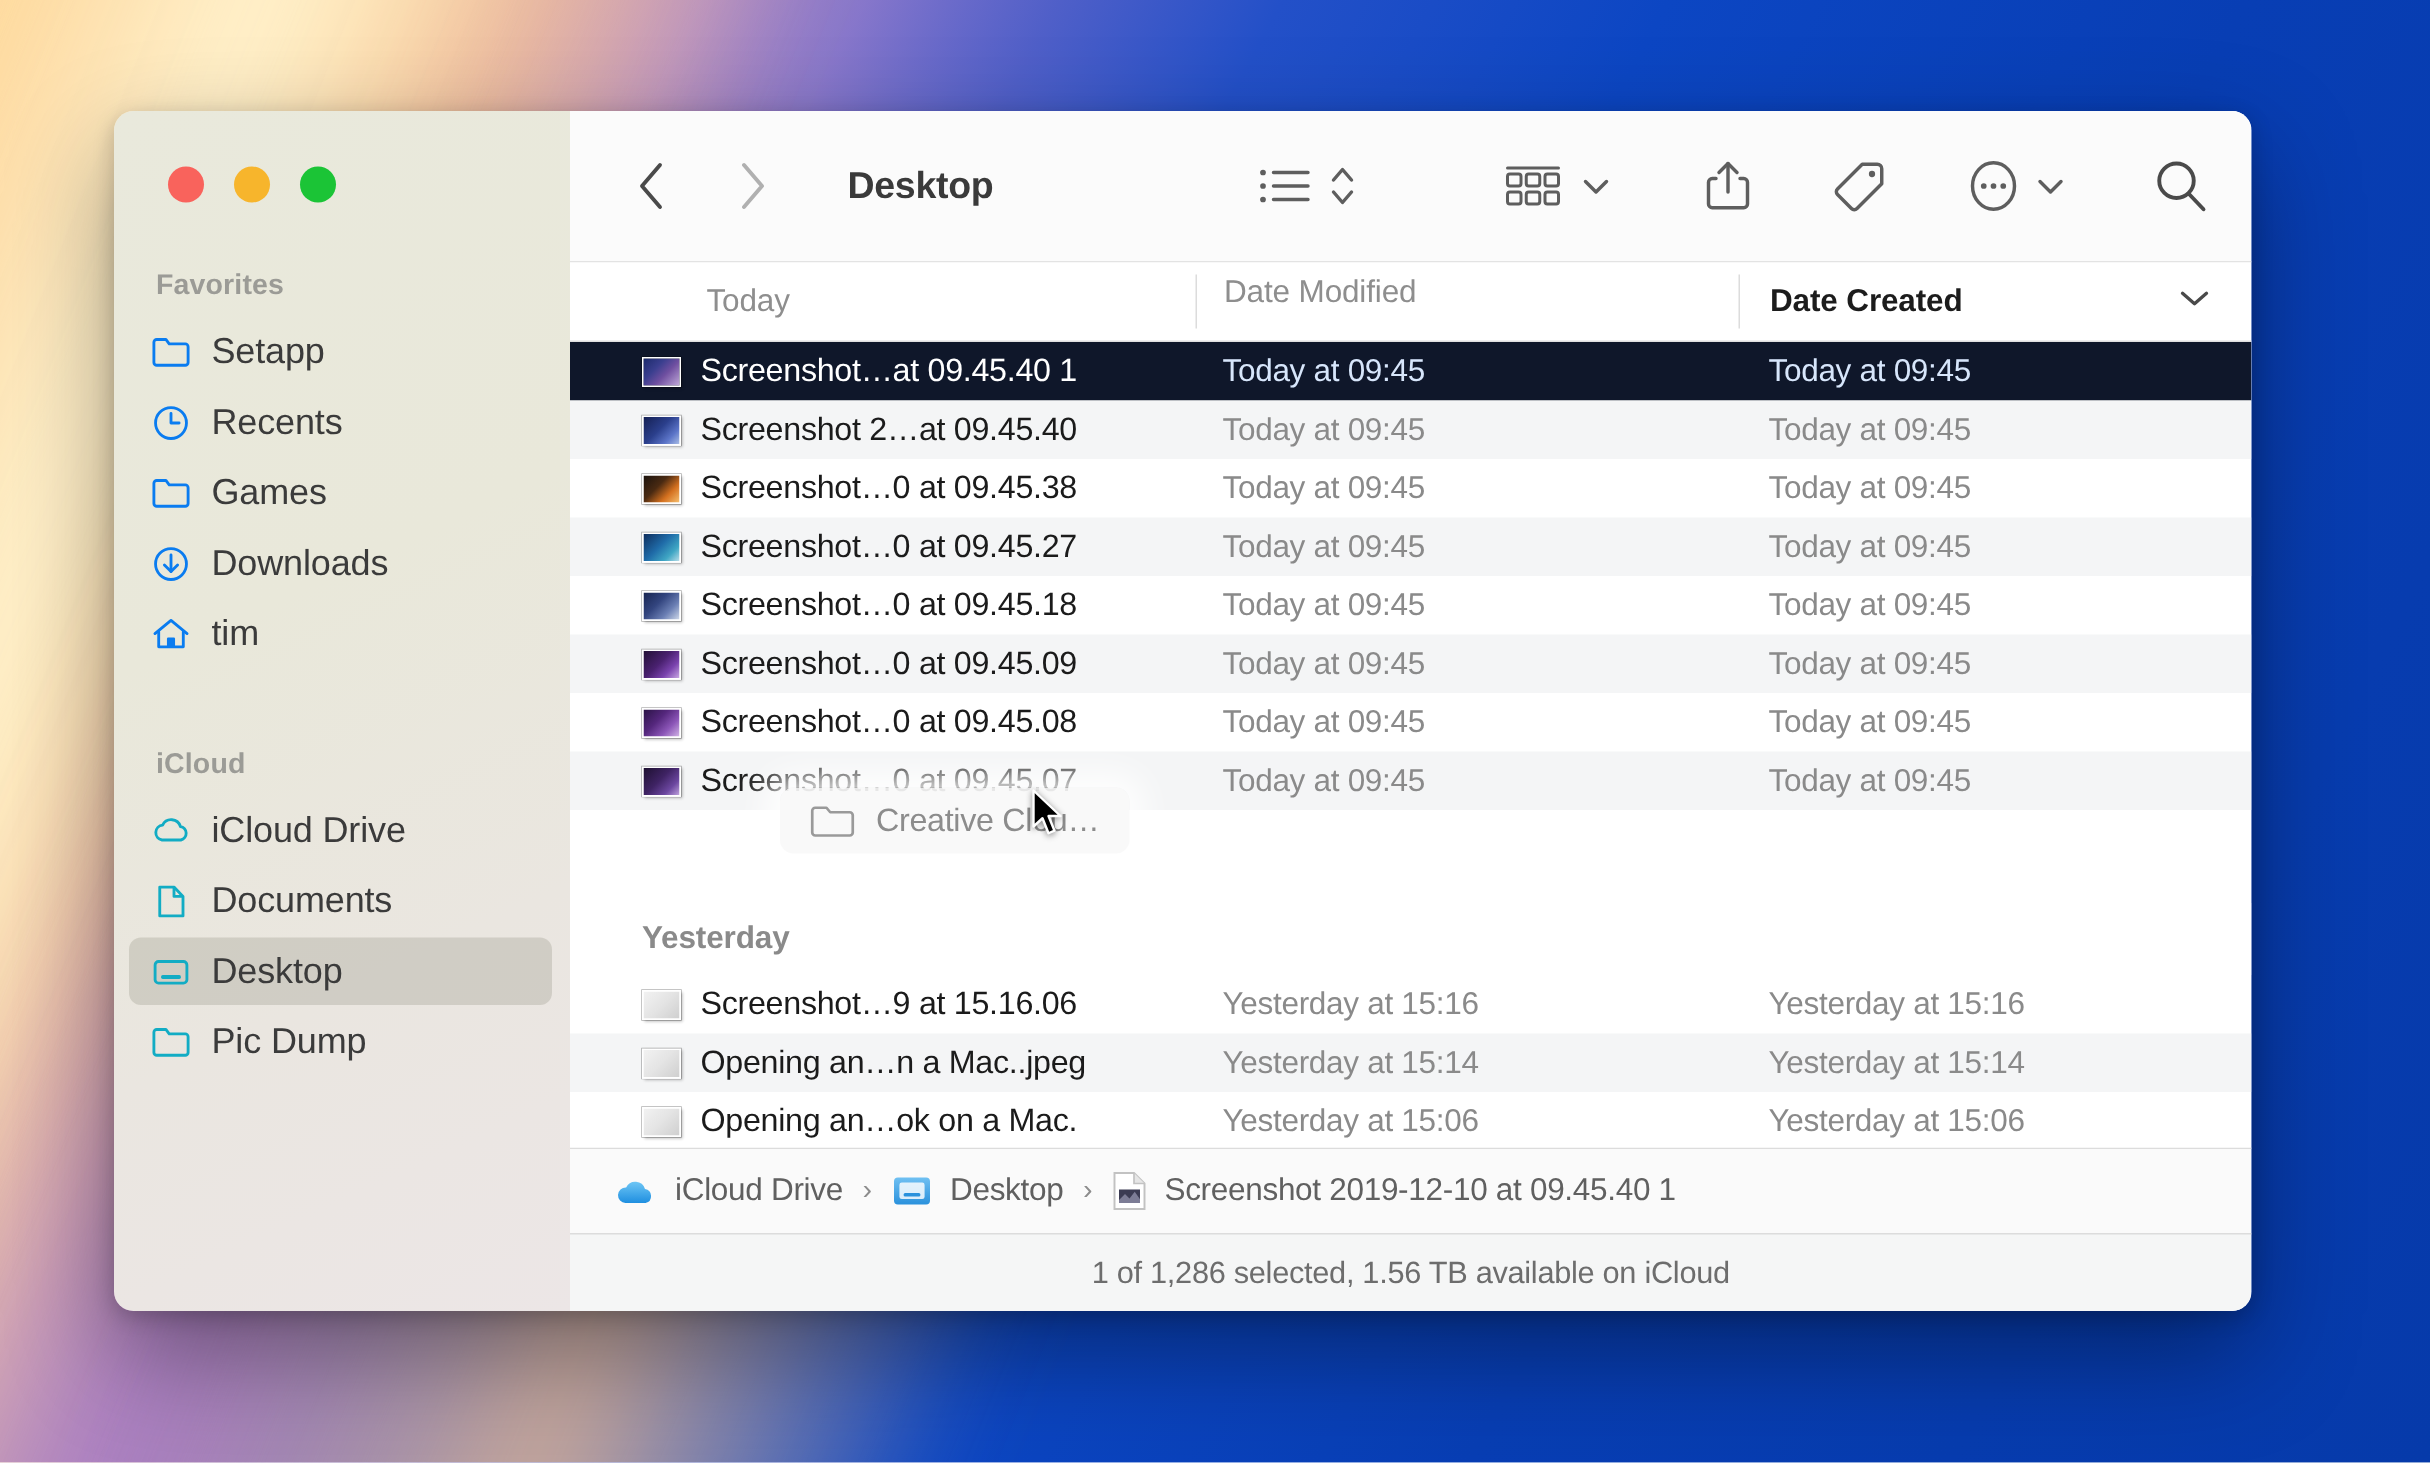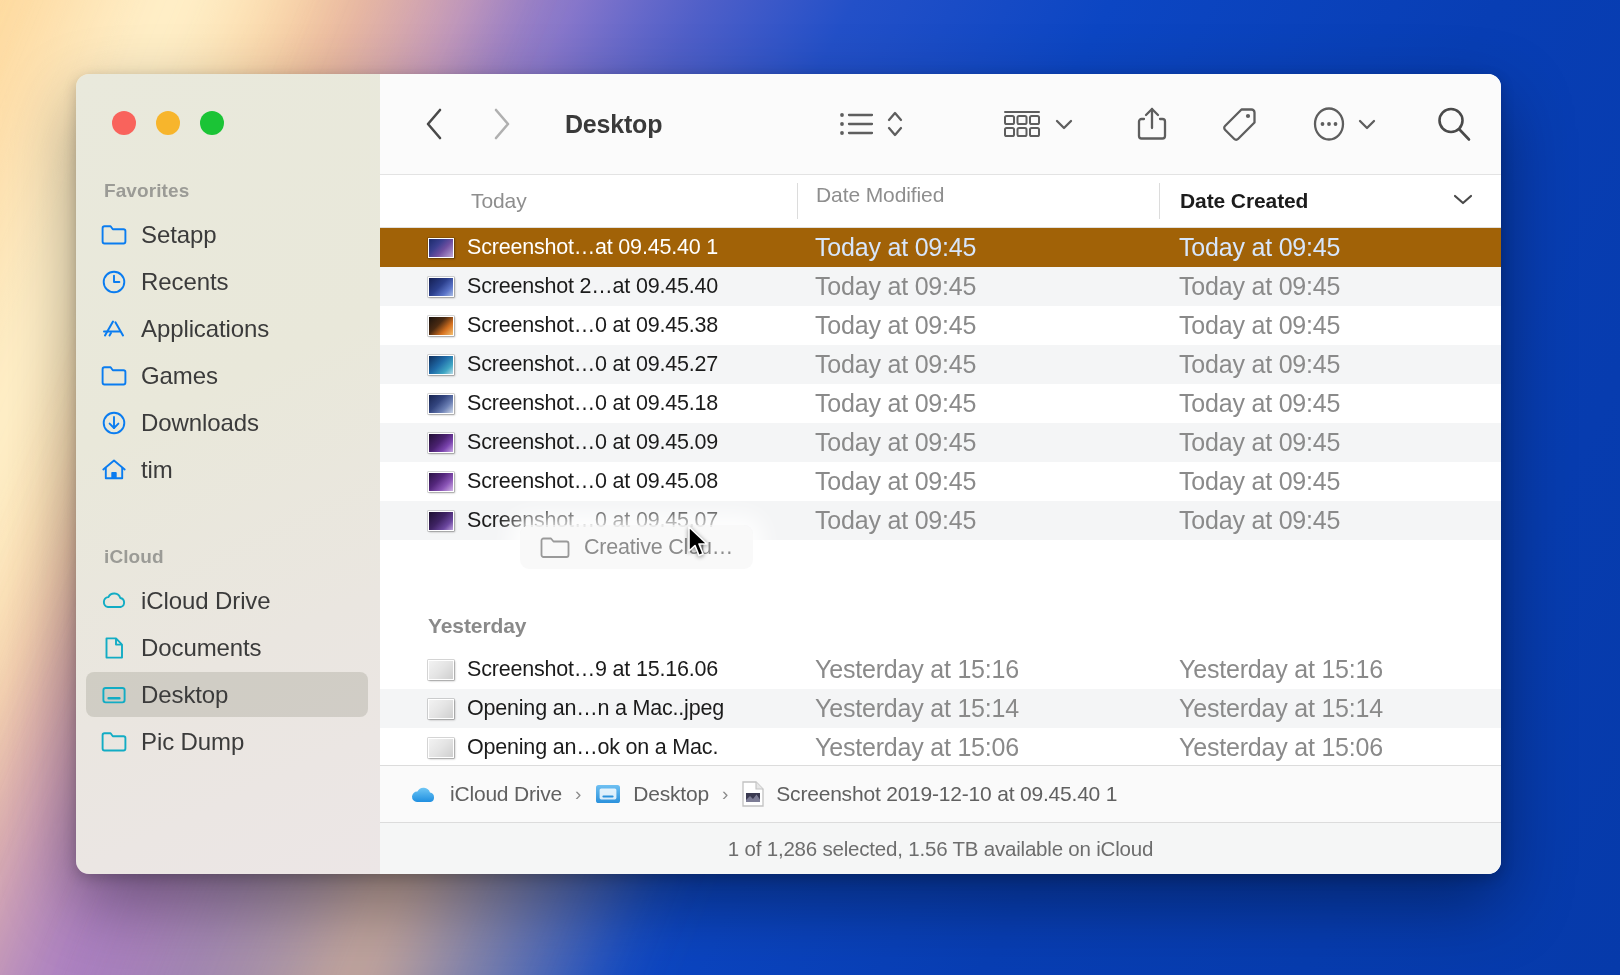--- a/index.html
+++ b/index.html
@@ -205,21 +205,21 @@
     background: #ffffff;
     position: relative;
   }
   .row {
     height: 39px;
     display: flex;
     align-items: center;
     cursor: default;
   }
   .row.alt { background: #f4f5f6; justify-content: space-between; }
-  .row.selected { background: #a16207; }
+  .row.selected { background: #0f172a; }
   .row-name {
     width: 417px; flex: 0 0 417px;
     display: flex; align-items: center;
     padding-left: 48px;
     min-width: 0;
   }
   .thumb {
     width: 26px; height: 20px;
     flex: 0 0 26px;
     margin-right: 13px;
@@ -229,21 +229,21 @@
   }
   .row-filename {
     font-size: 21.5px;
     color: #1b1b1b;
     white-space: nowrap;
     overflow: hidden;
     letter-spacing: -0.2px;
   }
   .row.selected .row-filename { color: #ffffff; }
   .row-date {
-    font-size: 25px;
+    font-size: 21px;
     color: #8a8a8a;
     white-space: nowrap;
     letter-spacing: -0.2px;
   }
   .cell-mod { width: 362px; flex: 0 0 362px; padding-left: 18px; }
   .cell-crt { flex: 1 1 auto; padding-left: 20px; }
   .row.selected .row-date { color: #d7e6fb; }
 
   
   .group-header {
@@ -361,31 +361,20 @@
             <span class="sb-label">Setapp</span>
           </li>
           <li class="sb-item">
             <span class="sb-icon">
               <svg width="26" height="26" viewBox="0 0 26 26" fill="none">
                 <circle cx="13" cy="13" r="10.3" stroke="#0a7cf0" stroke-width="1.9"></circle>
                 <path d="M13 6.6 V13 H18.4" stroke="#0a7cf0" stroke-width="1.9" stroke-linecap="round" stroke-linejoin="round"></path>
               </svg>
             </span>
             <span class="sb-label">Recents</span>
-          </li>
-          <li class="sb-item">
-            <span class="sb-icon">
-              <svg width="26" height="26" viewBox="0 0 26 26" fill="none">
-                <path d="M4 19.5 L12 5.5" stroke="#0a7cf0" stroke-width="2" stroke-linecap="round"></path>
-                <path d="M22 19.5 L14.4 6.3" stroke="#0a7cf0" stroke-width="2" stroke-linecap="round"></path>
-                <path d="M3 15.5 H19" stroke="#0a7cf0" stroke-width="2" stroke-linecap="round"></path>
-                <path d="M8.5 19.5 L10 17" stroke="#0a7cf0" stroke-width="2" stroke-linecap="round"></path>
-              </svg>
-            </span>
-            <span class="sb-label">Applications</span>
           </li>
           <li class="sb-item">
             <span class="sb-icon">
               <svg width="26" height="26" viewBox="0 0 26 26" fill="none">
                 <path d="M1.6 6.2 A1.9 1.9 0 0 1 3.5 4.3 H9.6 L11.8 7.2 H22.5 A1.9 1.9 0 0 1 24.4 9.1 V19.6 A1.9 1.9 0 0 1 22.5 21.5 H3.5 A1.9 1.9 0 0 1 1.6 19.6 Z" stroke="#0a7cf0" stroke-width="1.9" stroke-linejoin="round"></path>
               </svg>
             </span>
             <span class="sb-label">Games</span>
           </li>
           <li class="sb-item">

